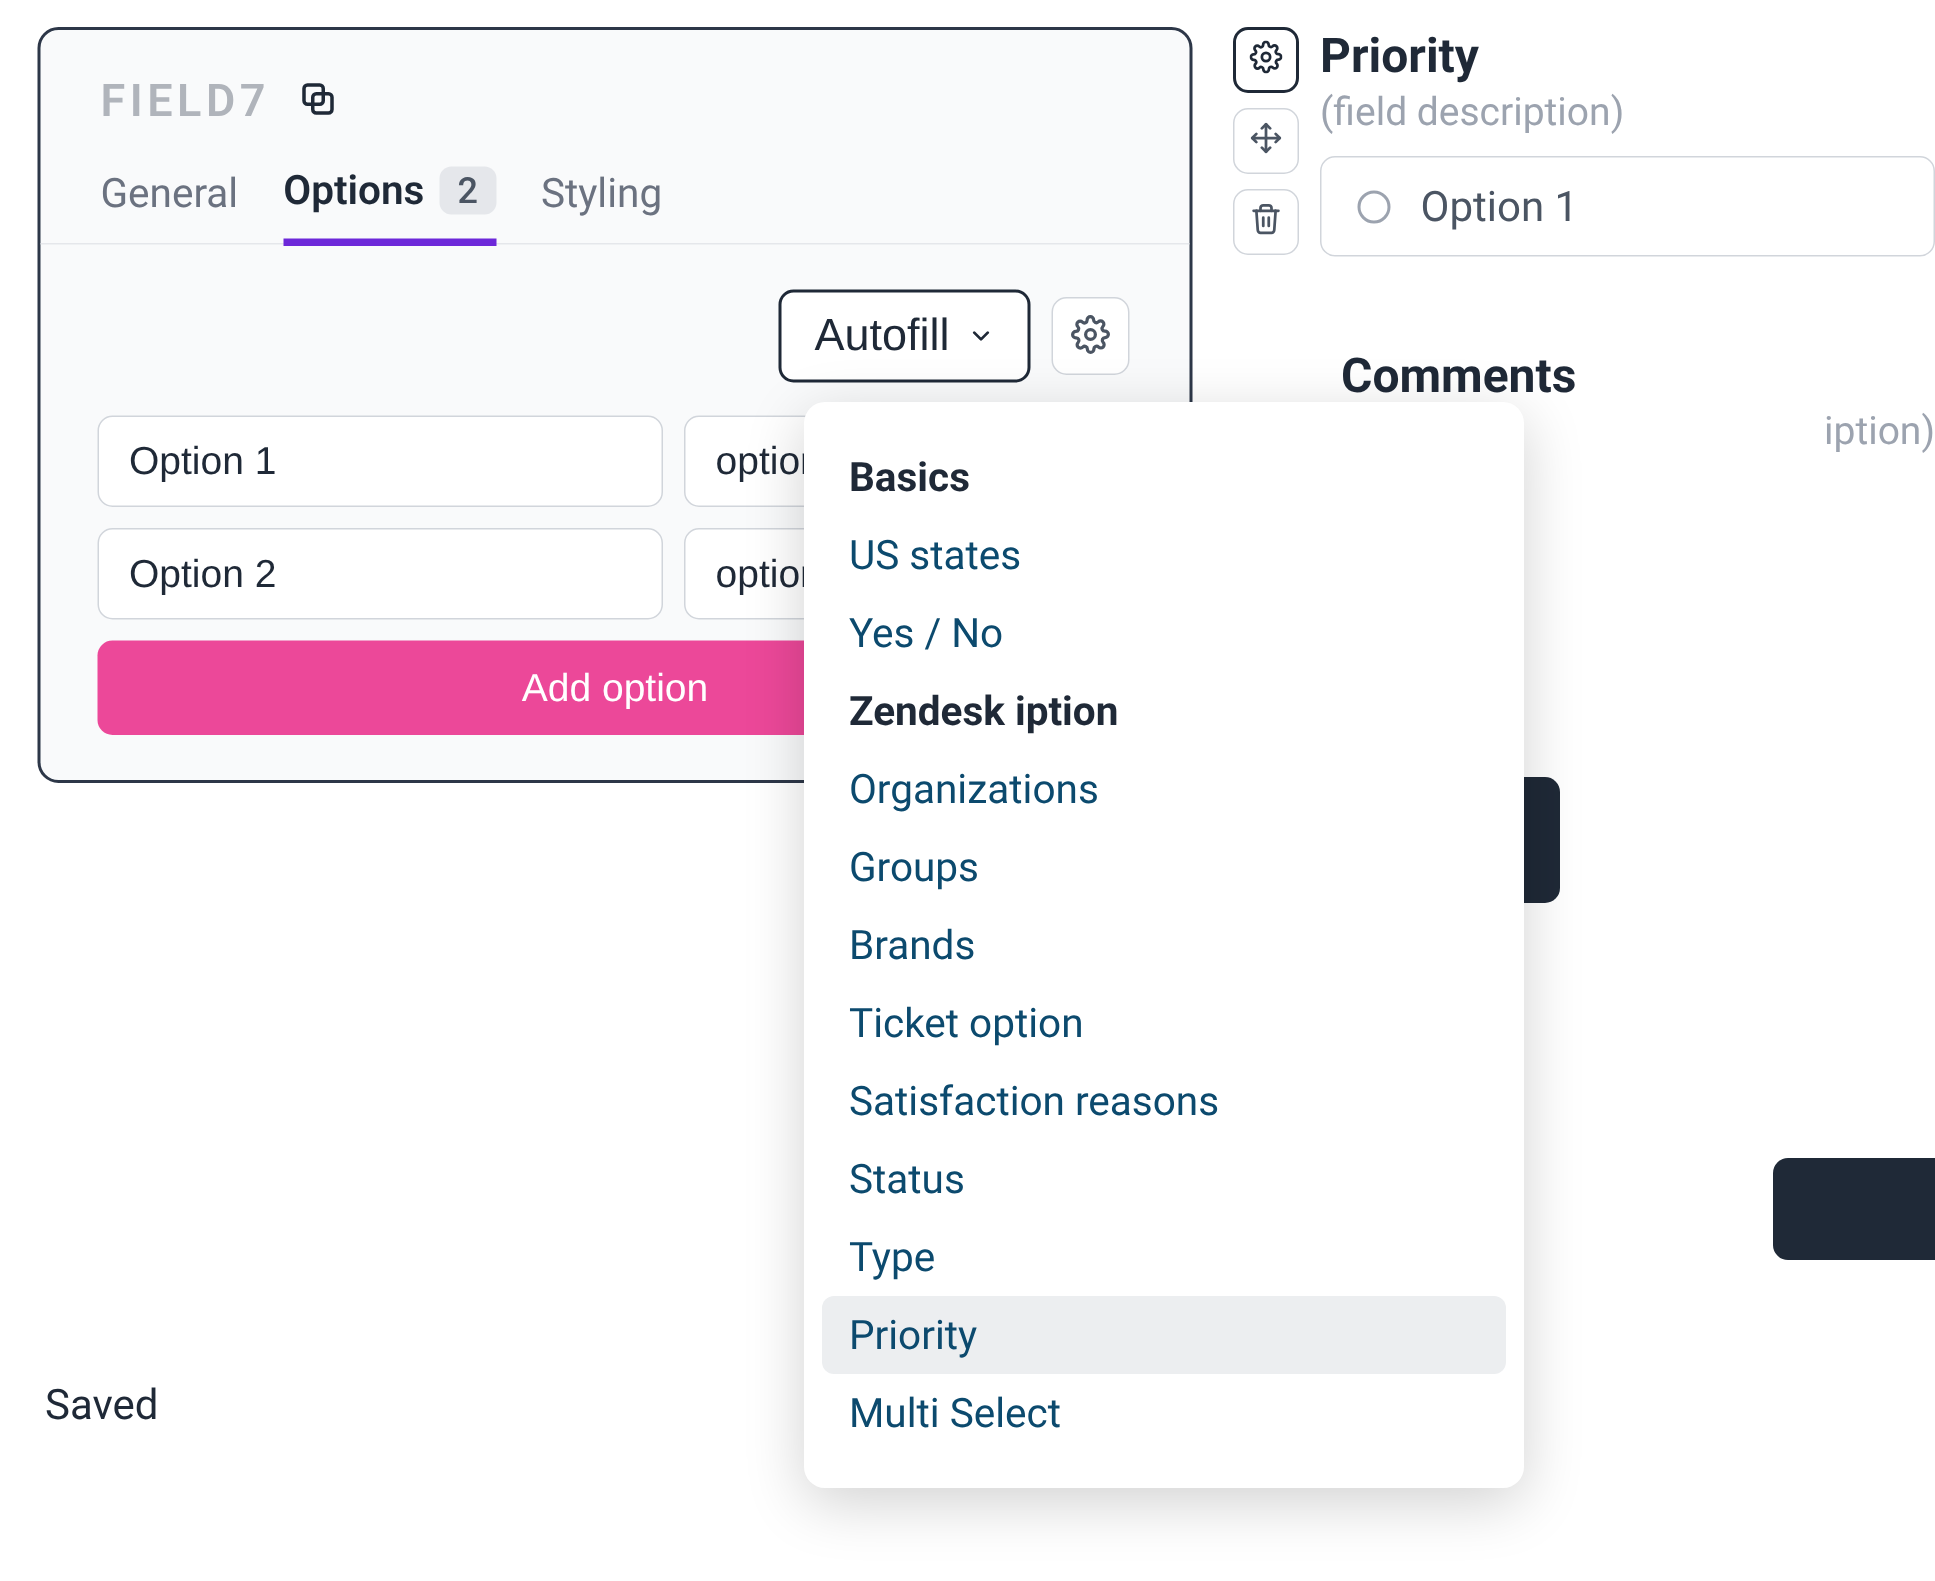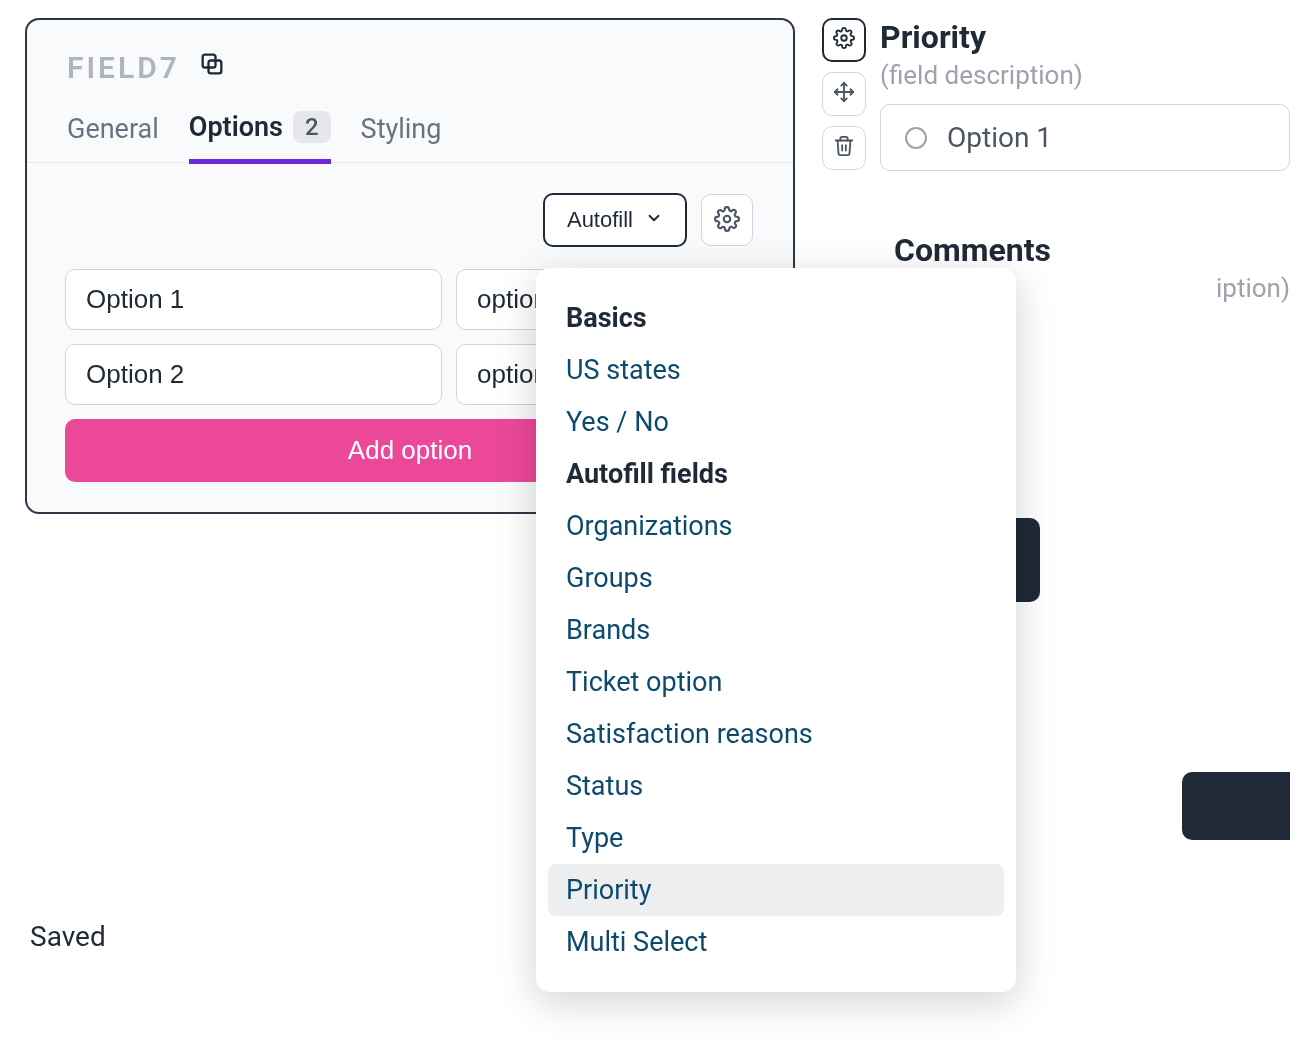--- a/index.html
+++ b/index.html
@@ -18,21 +18,21 @@
       top: 18px;
       width: 770px;
       background: #f9fafb;
       border: 2px solid #2d3748;
       border-radius: 14px;
       padding-bottom: 30px;
     }
 
     .field-header {
       display: flex;
-      align-items: flex-start;
+      align-items: center;
       gap: 18px;
       padding: 30px 40px 0 40px;
     }
 
     .field-title {
       font-size: 30px;
       font-weight: 600;
       letter-spacing: 3px;
       color: #b0b4bb;
       text-transform: uppercase;
@@ -86,21 +86,21 @@
     }
 
     .autofill-btn {
       display: flex;
       align-items: center;
       gap: 12px;
       background: #ffffff;
       border: 2px solid #1f2937;
       border-radius: 10px;
       padding: 12px 22px;
-      font-size: 22px;
+      font-size: 30px;
       font-weight: 500;
       color: #1f2937;
       cursor: pointer;
     }
 
     .gear-btn {
       display: flex;
       align-items: center;
       justify-content: center;
       background: #ffffff;
@@ -319,21 +319,21 @@
       <input class="option-input" value="option2" style="">
     </div>
     <button class="add-option-btn">Add option</button>
   </div>
 </div>
 
 <div class="dropdown-menu">
   <div class="dropdown-heading">Basics</div>
   <div class="dropdown-item">US states</div>
   <div class="dropdown-item">Yes / No</div>
-  <div class="dropdown-heading">Autofill fields</div>
+  <div class="dropdown-heading">Zendesk iption</div>
   <div class="dropdown-item">Organizations</div>
   <div class="dropdown-item">Groups</div>
   <div class="dropdown-item">Brands</div>
   <div class="dropdown-item">Ticket option</div>
   <div class="dropdown-item">Satisfaction reasons</div>
   <div class="dropdown-item">Status</div>
   <div class="dropdown-item">Type</div>
   <div class="dropdown-item highlighted">Priority</div>
   <div class="dropdown-item">Multi Select</div>
 </div>

